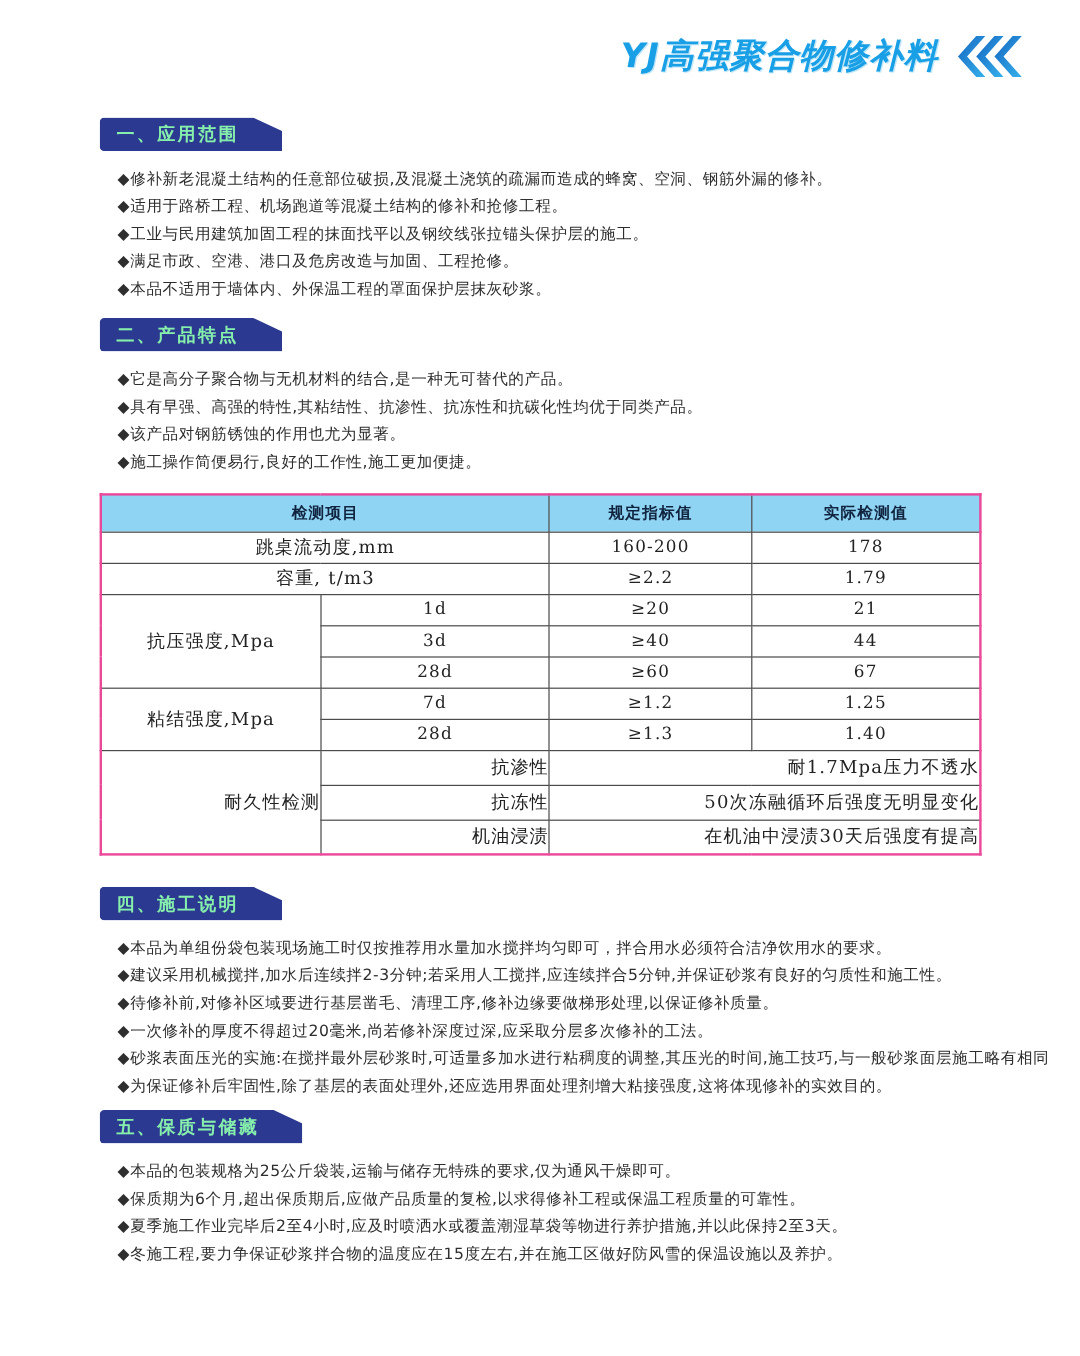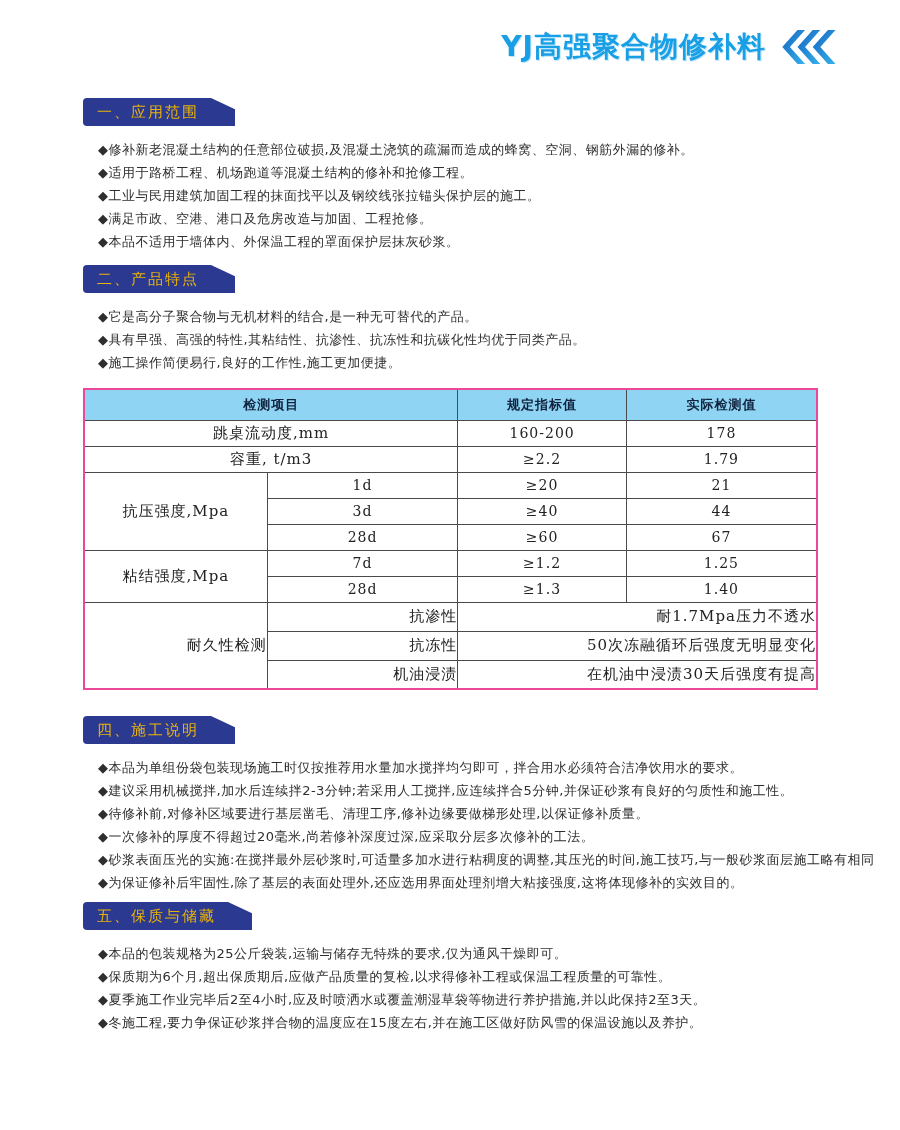--- a/index.html
+++ b/index.html
@@ -5,34 +5,34 @@
   * { margin:0; padding:0; box-sizing:border-box; }
   html,body { background:#ffffff; }
   .page {
     position:relative; width:900px; height:1130px; margin:0 auto;
     background:#ffffff; overflow:hidden;
     font-family:"DejaVu Sans","Liberation Sans",sans-serif;
   }
   
   .header-row {
     display:flex; justify-content:flex-end; align-items:center;
-    padding:26px 64px 0 0; gap:12px; height:68px;
+    padding:26px 48px 0 0; gap:12px; height:68px;font-style:italic;
   }
   .page-title {
     font-size:28px; font-weight:bold; color:#189FE6;
     letter-spacing:1px; line-height:40px;
     text-shadow:1px 1px 0 #bfe6f8;
   }
   .chevrons { width:58px; height:38px; flex:0 0 auto; }
   
   .content { padding:0 22px 0 78px; }
   .section-banner {
     display:inline-block; margin-left:5px;
-    background:#2B3990; color:#eab308;
-    font-size:15px; font-weight:normal; letter-spacing:2px;
+    background:#2B3990; color:#86efac;
+    font-size:15px; font-weight:bold; letter-spacing:2px;
     line-height:28px; padding:0 36px 0 14px;
     border-radius:4px 0 0 4px;
     clip-path:polygon(0 0, calc(100% - 24px) 0, 100% 40%, 100% 100%, 0 100%);
   }
   .bullets { margin:12px 0 0 0; }
   .bullet {
     font-size:13px; color:#2e2e2e; line-height:23px;
     text-indent:20px; letter-spacing:0.5px;
   }
   .mt30 { margin-top:30px; }
@@ -93,20 +93,21 @@
       <div class="bullet">◆本品不适用于墙体内、外保温工程的罩面保护层抹灰砂浆。</div>
     </div>
 
     
     <div class="section-banner mt12">
       <span>二、产品特点</span>
     </div>
     <div class="bullets">
       <div class="bullet">◆它是高分子聚合物与无机材料的结合,是一种无可替代的产品。</div>
       <div class="bullet">◆具有早强、高强的特性,其粘结性、抗渗性、抗冻性和抗碳化性均优于同类产品。</div>
+      <div class="bullet">◆该产品对钢筋锈蚀的作用也尤为显著。</div>
       <div class="bullet">◆施工操作简便易行,良好的工作性,施工更加便捷。</div>
     </div>
 
     
 
     <table class="perf-table">
       <colgroup>
         <col style="width:25%">
           <col style="width:26%">
           <col style="width:23%">

